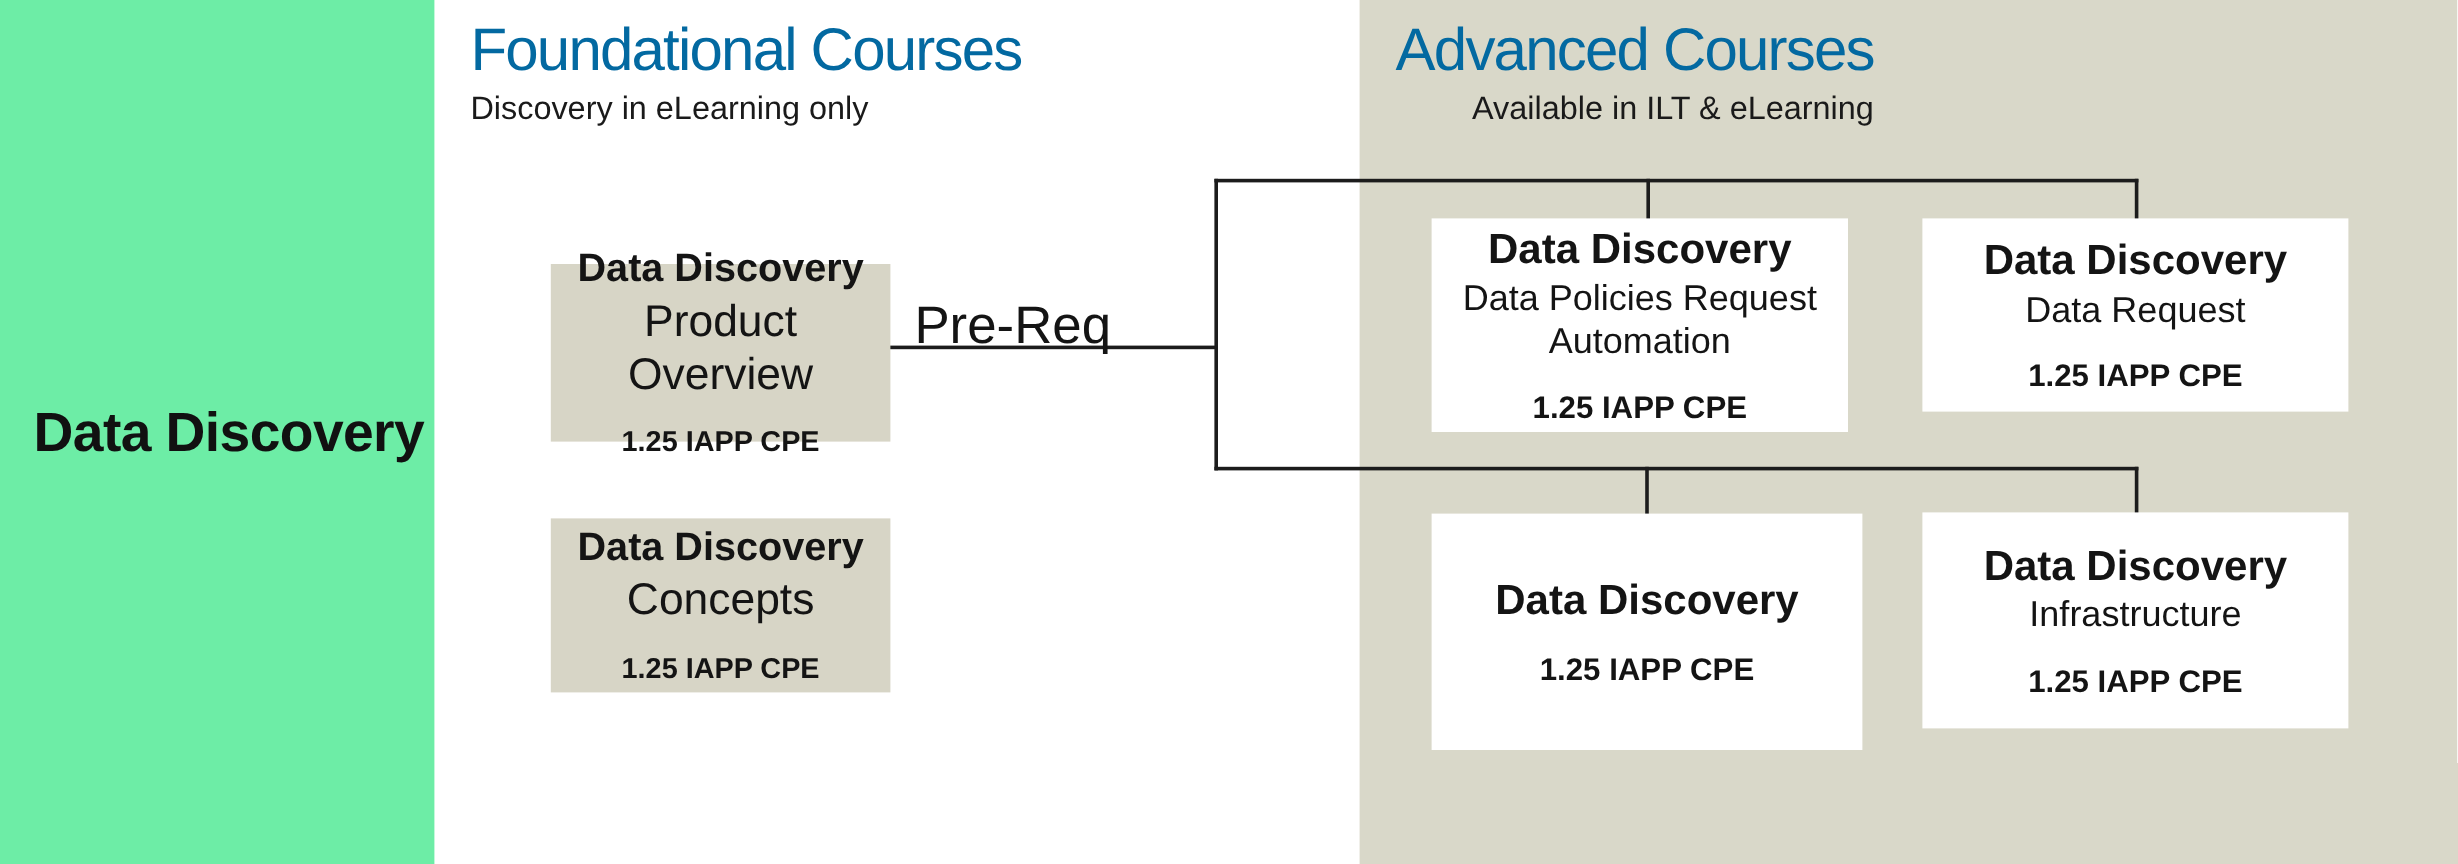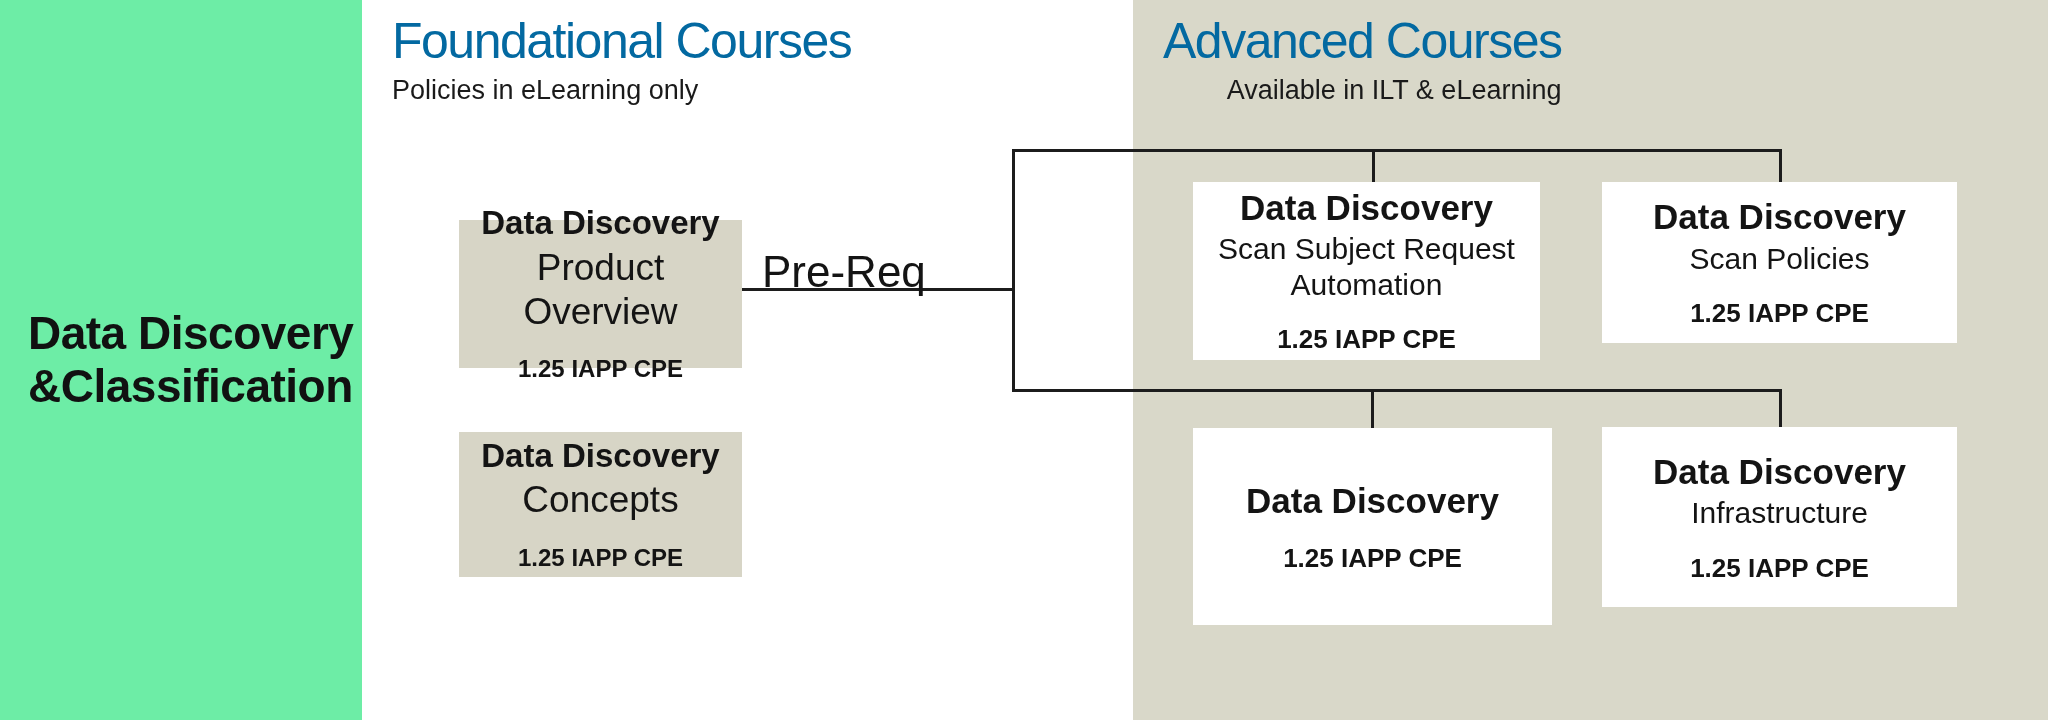--- a/index.html
+++ b/index.html
@@ -79,29 +79,28 @@
   }
 </style>
 </head>
 <body>
 
 <div class="canvas">
 
   <div class="green-panel">
     <div class="green-title">
       <div>Data Discovery</div>
-      <div>&amp;Classification</div>
     </div>
   </div>
 
   <div class="advanced-panel"></div>
 
   <div class="section-header foundational">
     <div class="section-title">Foundational Courses</div>
-    <div class="section-subtitle">Policies in eLearning only</div>
+    <div class="section-subtitle">Discovery in eLearning only</div>
   </div>
   <div class="section-header advanced">
     <div class="section-title">Advanced Courses</div>
     <div class="section-subtitle">Available in ILT &amp; eLearning</div>
   </div>
 
   <div class="line l-prereq"></div>
   <div class="line l-vert-main"></div>
   <div class="line l-top-h"></div>
   <div class="line l-bot-h"></div>
@@ -117,26 +116,26 @@
     <div class="course-credit">1.25 IAPP CPE</div>
   </div>
   <div class="course-box grey fbox box-f2">
     <div class="course-title">Data Discovery</div>
     <div class="course-sub">Concepts</div>
     <div class="course-credit">1.25 IAPP CPE</div>
   </div>
 
   <div class="course-box white abox box-a1">
     <div class="course-title">Data Discovery</div>
-    <div class="course-sub">Scan Subject Request Automation</div>
+    <div class="course-sub">Data Policies Request Automation</div>
     <div class="course-credit">1.25 IAPP CPE</div>
   </div>
   <div class="course-box white abox box-a2">
     <div class="course-title">Data Discovery</div>
-    <div class="course-sub">Scan Policies</div>
+    <div class="course-sub">Data Request</div>
     <div class="course-credit">1.25 IAPP CPE</div>
   </div>
   <div class="course-box white abox box-a3">
     <div class="course-title">Data Discovery</div>
     <div class="course-credit">1.25 IAPP CPE</div>
   </div>
   <div class="course-box white abox box-a4">
     <div class="course-title">Data Discovery</div>
     <div class="course-sub">Infrastructure</div>
     <div class="course-credit">1.25 IAPP CPE</div>

